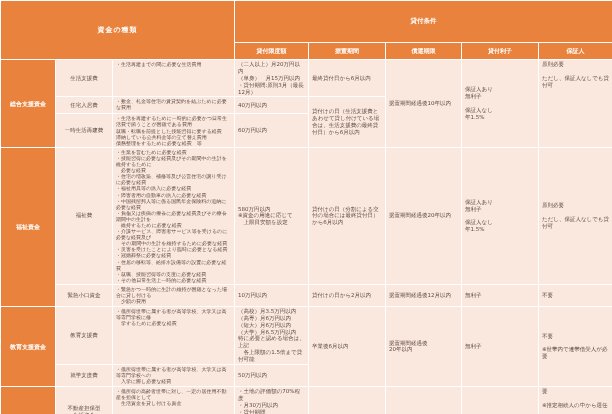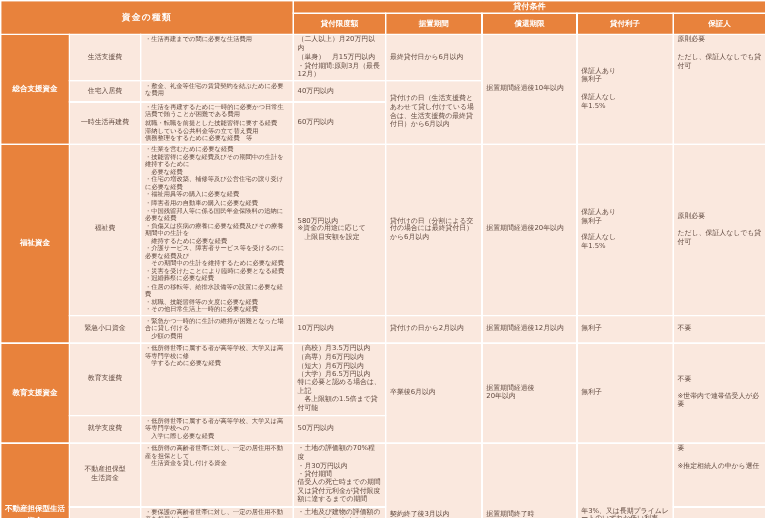--- a/index.html
+++ b/index.html
@@ -1,21 +1,21 @@
 <!DOCTYPE html>
 <html><head>
 <meta charset="utf-8">
 <style>
   html,body{margin:0;padding:0;background:#ffffff;}
   body{width:612px;font-family:"DejaVu Sans","Liberation Sans",sans-serif;}
   table{border-collapse:collapse;width:612px;table-layout:fixed;}
   th,td{border:1px solid #ffffff;padding:1px 3px;white-space:pre-line;overflow:hidden;word-break:break-all;}
   .hdr{background:#e8823c;color:#ffffff;font-weight:bold;text-align:center;vertical-align:middle;}
   .hdr-main{font-size:7px;letter-spacing:1px;}
-  .hdr-top{font-size:6.5px;height:9px;padding:0 2px;}
+  .hdr-top{font-size:6.5px;height:9px;padding:16px 2px;}
   .hdr-sub{font-size:6px;height:14px;}
   .cat{background:#e8823c;color:#ffffff;font-weight:bold;text-align:center;vertical-align:middle;font-size:6px;line-height:1.5;}
   td.c{background:#fae8de;color:#60493f;font-size:5.5px;line-height:1.25;vertical-align:middle;}
   td.type{text-align:center;}
   td.desc{vertical-align:top;font-size:5px;line-height:1.22;text-align:left;}
   td.num{text-align:left;}
   td.vtop{vertical-align:top;}
 </style>
 </head>
 <body>

